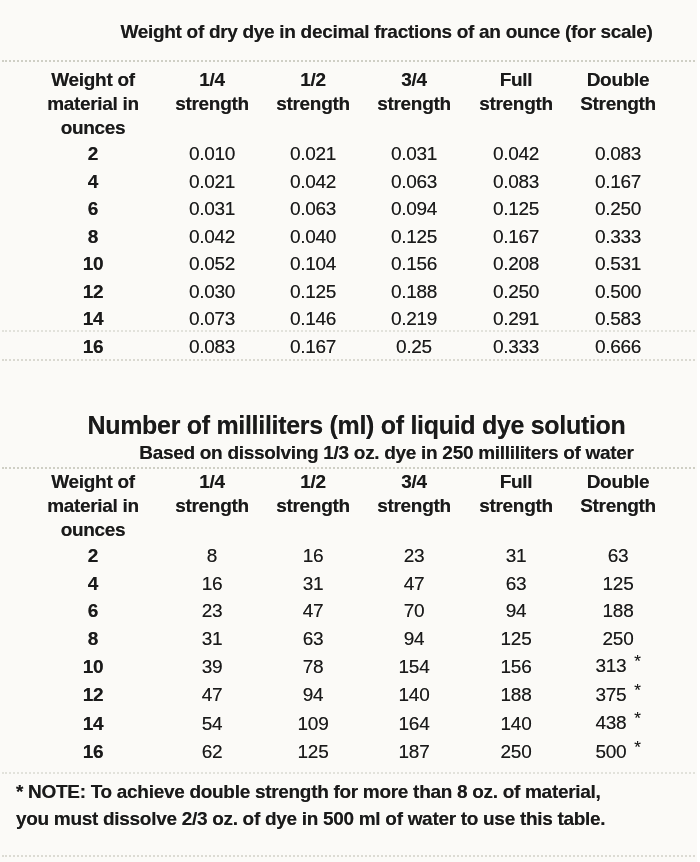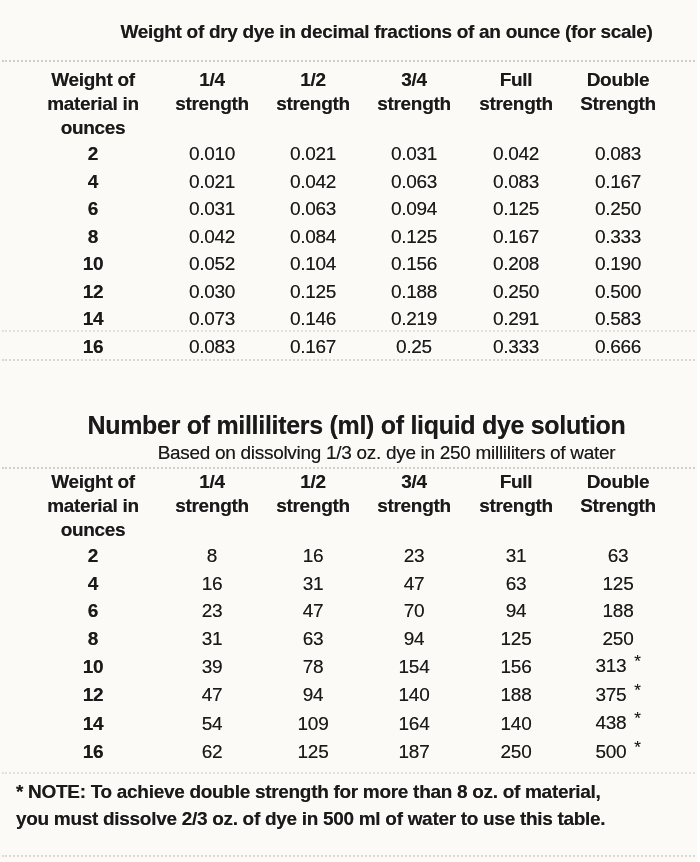--- a/index.html
+++ b/index.html
@@ -18,21 +18,21 @@
     font-size:19px;line-height:28px;font-weight:700;
     text-align:center;padding-left:76px;
   }
   .title2{
     margin:51px 0 0;
     font-size:25px;line-height:28px;font-weight:700;
     text-align:center;padding-left:16px;
   }
   .subtitle{
     margin:0;
-    font-size:19px;line-height:28px;font-weight:400;
+    font-size:19px;line-height:28px;font-weight:700;
     text-align:center;padding-left:76px;
   }
   table{
     border-collapse:collapse;table-layout:fixed;
     width:644px;margin:22px 16px 0;
   }
   table.t2{margin-top:3px;}
   col.c1{width:154px}col.c2{width:84px}col.c3{width:118px}
   col.c4{width:84px}col.c5{width:120px}col.c6{width:84px}
   th{
@@ -118,32 +118,32 @@
             <td class="rowlabel">6</td>
             <td>0.031</td>
             <td>0.063</td>
             <td>0.094</td>
             <td>0.125</td>
             <td>0.250</td>
           </tr>
           <tr>
             <td class="rowlabel">8</td>
             <td>0.042</td>
-            <td>0.084</td>
+            <td>0.040</td>
             <td>0.125</td>
             <td>0.167</td>
             <td>0.333</td>
           </tr>
           <tr>
             <td class="rowlabel">10</td>
             <td>0.052</td>
             <td>0.104</td>
             <td>0.156</td>
             <td>0.208</td>
-            <td>0.190</td>
+            <td>0.531</td>
           </tr>
           <tr>
             <td class="rowlabel">12</td>
             <td>0.030</td>
             <td>0.125</td>
             <td>0.188</td>
             <td>0.250</td>
             <td>0.500</td>
           </tr>
           <tr>

